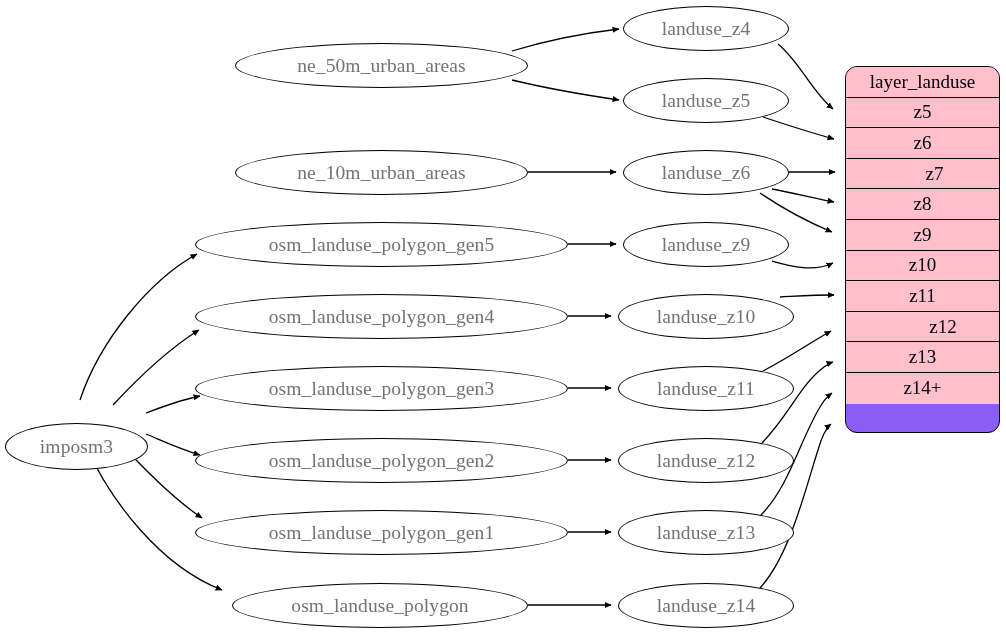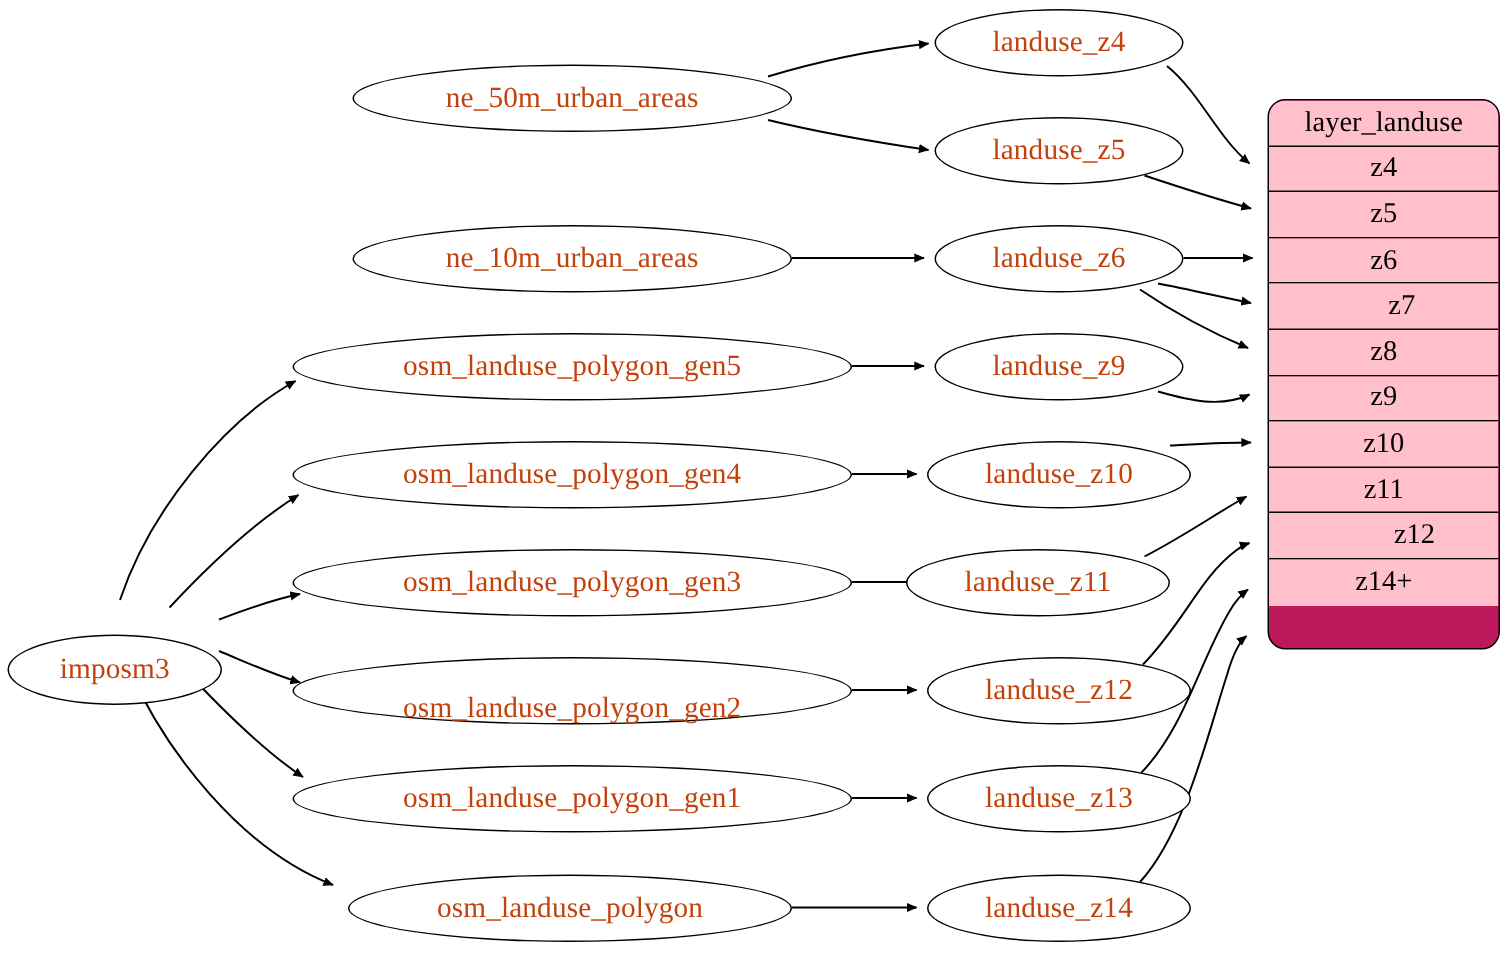--- a/index.html
+++ b/index.html
@@ -36,34 +36,34 @@
   }
   .ellipse-node {
     position: absolute;
     box-sizing: border-box;
     border: 1.1px solid #000000;
     border-radius: 50%;
     background: #ffffff;
     display: flex;
     align-items: center;
     justify-content: center;
-    color: #c2410c;
+    color: #737373;
     white-space: nowrap;
   }
   .ellipse-label {
     font-size: 19.5px;
     line-height: 1;
     letter-spacing: 0.1px;
   }
   .record-table {
     position: absolute;
     box-sizing: border-box;
     border: 1.4px solid #000000;
     border-radius: 12px;
-    background: #be185d;
+    background: #8b5cf6;
     overflow: hidden;
   }
   .record-row {
     box-sizing: border-box;
     display: flex;
     align-items: center;
     justify-content: center;
     color: #000000;
     font-size: 19px;
     white-space: nowrap;
@@ -132,21 +132,21 @@
       </div>
       <div class="ellipse-node" style="left: 195px; top: 222px; width: 373px; height: 45px;">
         <span class="ellipse-label">osm_landuse_polygon_gen5</span>
       </div>
       <div class="ellipse-node" style="left: 195px; top: 294px; width: 373px; height: 45px;">
         <span class="ellipse-label">osm_landuse_polygon_gen4</span>
       </div>
       <div class="ellipse-node" style="left: 195px; top: 366px; width: 373px; height: 45px;">
         <span class="ellipse-label">osm_landuse_polygon_gen3</span>
       </div>
-      <div class="ellipse-node" style="left: 195px; top: 438px; width: 373px; height: 45px; align-items: flex-end;">
+      <div class="ellipse-node" style="left: 195px; top: 438px; width: 373px; height: 45px;">
         <span class="ellipse-label">osm_landuse_polygon_gen2</span>
       </div>
       <div class="ellipse-node" style="left: 195px; top: 510px; width: 373px; height: 45px;">
         <span class="ellipse-label">osm_landuse_polygon_gen1</span>
       </div>
       <div class="ellipse-node" style="left: 232px; top: 583px; width: 296px; height: 45px;">
         <span class="ellipse-label">osm_landuse_polygon</span>
       </div>
       <div class="ellipse-node" style="left: 623px; top: 6px; width: 166px; height: 45px;">
         <span class="ellipse-label">landuse_z4</span>
@@ -156,39 +156,39 @@
       </div>
       <div class="ellipse-node" style="left: 623px; top: 150px; width: 166px; height: 45px;">
         <span class="ellipse-label">landuse_z6</span>
       </div>
       <div class="ellipse-node" style="left: 623px; top: 222px; width: 166px; height: 45px;">
         <span class="ellipse-label">landuse_z9</span>
       </div>
       <div class="ellipse-node" style="left: 618px; top: 294px; width: 176px; height: 45px;">
         <span class="ellipse-label">landuse_z10</span>
       </div>
-      <div class="ellipse-node" style="left: 604px; top: 366px; width: 176px; height: 45px;">
+      <div class="ellipse-node" style="left: 618px; top: 366px; width: 176px; height: 45px;">
         <span class="ellipse-label">landuse_z11</span>
       </div>
       <div class="ellipse-node" style="left: 618px; top: 438px; width: 176px; height: 45px;">
         <span class="ellipse-label">landuse_z12</span>
       </div>
       <div class="ellipse-node" style="left: 618px; top: 510px; width: 176px; height: 45px;">
         <span class="ellipse-label">landuse_z13</span>
       </div>
       <div class="ellipse-node" style="left: 618px; top: 583px; width: 176px; height: 45px;">
         <span class="ellipse-label">landuse_z14</span>
       </div>
       <div class="record-table" style="left: 845px; top: 66px; width: 155px; height: 367px;">
         <div class="record-row" style="height: 30.6px;">layer_landuse</div>
-        <div class="record-row" style="height: 30.6px;">z4</div>
         <div class="record-row" style="height: 30.6px;">z5</div>
         <div class="record-row" style="height: 30.6px;">z6</div>
         <div class="record-row" style="height: 30.6px; padding-left: 24px;">z7</div>
         <div class="record-row" style="height: 30.6px;">z8</div>
         <div class="record-row" style="height: 30.6px;">z9</div>
         <div class="record-row" style="height: 30.6px;">z10</div>
         <div class="record-row" style="height: 30.6px;">z11</div>
         <div class="record-row" style="height: 30.6px; padding-left: 41px;">z12</div>
+        <div class="record-row" style="height: 30.6px;">z13</div>
         <div class="record-row" style="height: 30.6px;">z14+</div>
       </div>
     </div>
 </div>
 
 </body></html>

